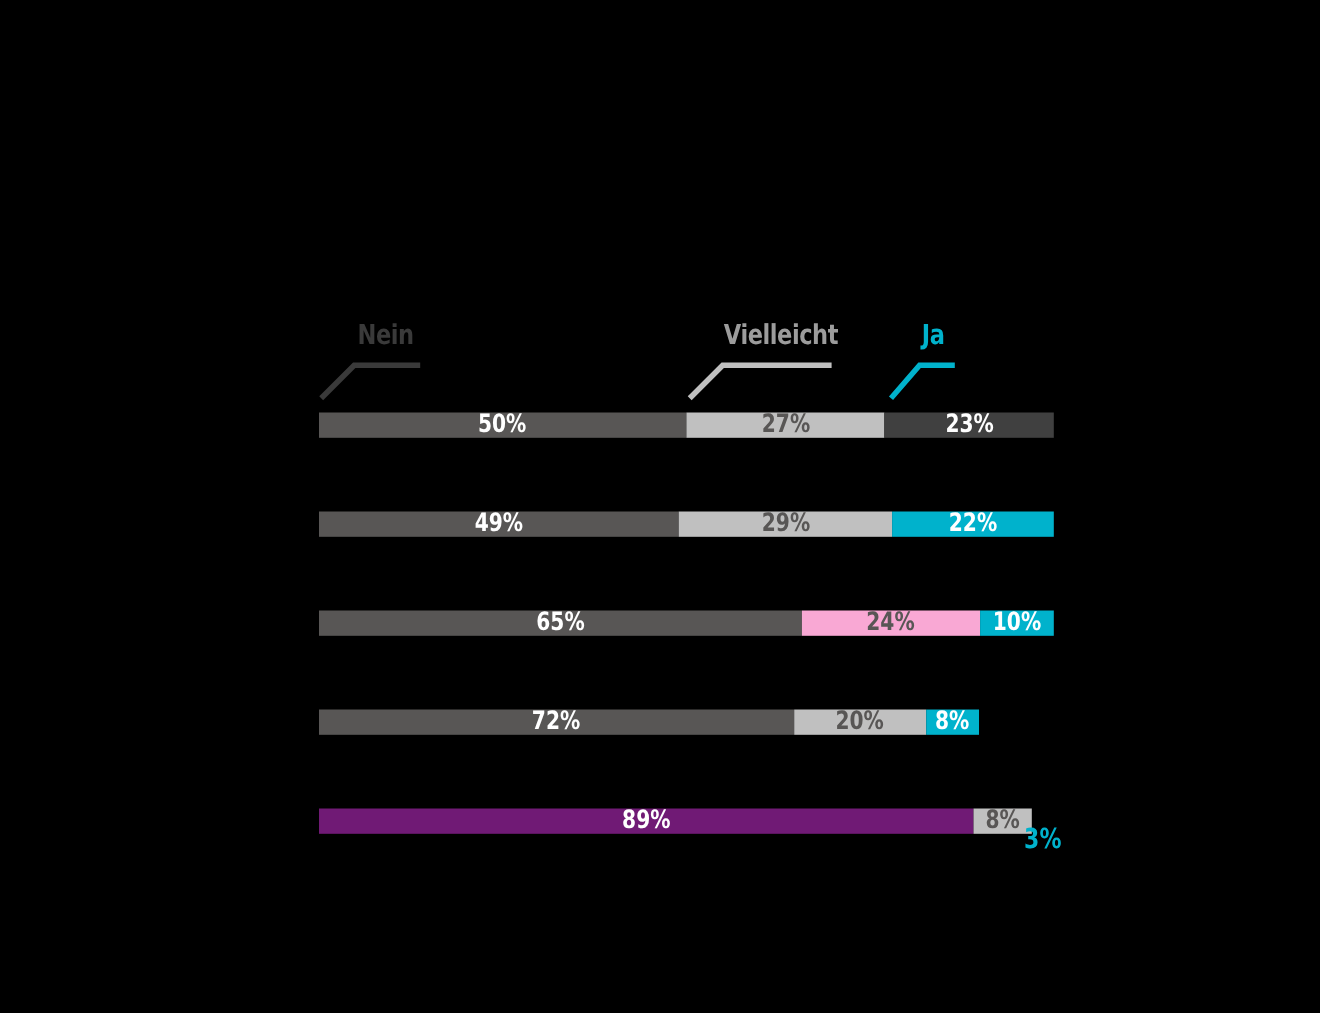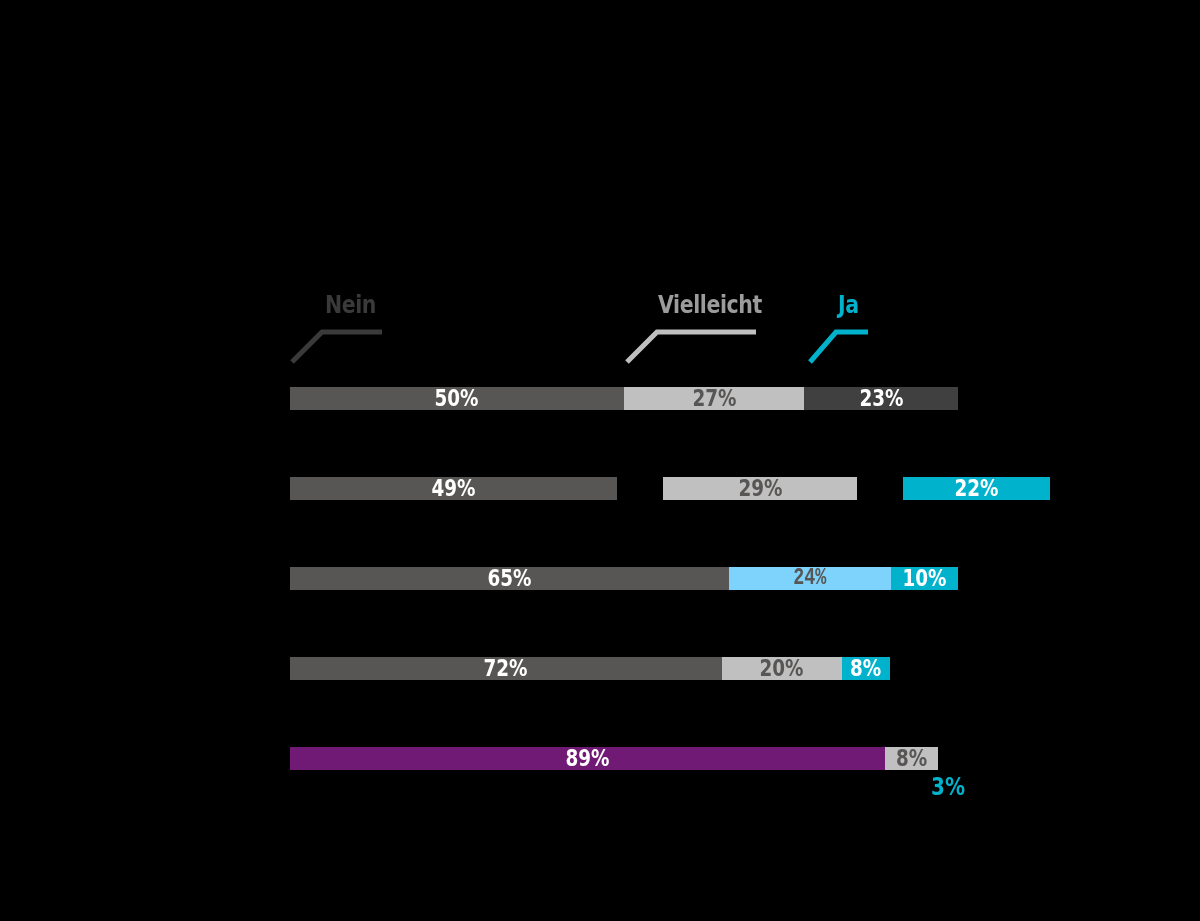--- a/index.html
+++ b/index.html
@@ -59,21 +59,21 @@
     position: absolute;
     left: 0;
     top: 0;
     width: 1200px;
     height: 921px;
   }
   .bar-row {
     position: absolute;
     display: flex;
     flex-direction: row;
-    align-items: flex-end;
+    align-items: center;
   }
   .seg {
     position: relative;
     display: flex;
     align-items: center;
     justify-content: center;
     overflow: visible;
   }
   .seg-label {
     font-weight: bold;
@@ -106,37 +106,37 @@
         <span class="seg-label" style="color: rgb(255, 255, 255);">50%</span>
       </div>
       <div class="seg" style="flex: 0 0 27%; background: rgb(192, 192, 192);">
         <span class="seg-label" style="color: rgb(88, 86, 85);">27%</span>
       </div>
       <div class="seg" style="flex: 0 0 23%; background: #404040;">
         <span class="seg-label" style="color: rgb(255, 255, 255);">23%</span>
       </div>
     </div>
 
-    <div class="bar-row" style="left:290px; top:452px; width:668px; height:48px;gap:46px;">
+    <div class="bar-row" style="left:290px; top:452px; width:668px; height:48px;">
       <div class="seg" style="flex: 0 0 49%; background: rgb(88, 86, 85);">
         <span class="seg-label" style="color: rgb(255, 255, 255);">49%</span>
       </div>
       <div class="seg" style="flex: 0 0 29%; background: rgb(192, 192, 192);">
         <span class="seg-label" style="color: rgb(88, 86, 85);">29%</span>
       </div>
       <div class="seg" style="flex: 0 0 22%; background: rgb(0, 178, 204);">
         <span class="seg-label" style="color: rgb(255, 255, 255);">22%</span>
       </div>
     </div>
 
     <div class="bar-row" style="left:290px; top:542px; width:668px; height:48px;">
       <div class="seg" style="flex: 0 0 65.6566%; background: rgb(88, 86, 85);">
         <span class="seg-label" style="color: rgb(255, 255, 255);">65%</span>
       </div>
-      <div class="seg" style="flex: 0 0 24.2424%; background: #7dd3fc; font-family: Liberation Mono, monospace;">
+      <div class="seg" style="flex: 0 0 24.2424%; background: #f9a8d4;">
         <span class="seg-label" style="color: rgb(88, 86, 85);">24%</span>
       </div>
       <div class="seg" style="flex: 0 0 10.101%; background: rgb(0, 178, 204);">
         <span class="seg-label" style="color: rgb(255, 255, 255);">10%</span>
       </div>
     </div>
 
     <div class="bar-row" style="left:290px; top:632px; width:600px; height:48px;">
       <div class="seg" style="flex: 0 0 72%; background: rgb(88, 86, 85);">
         <span class="seg-label" style="color: rgb(255, 255, 255);">72%</span>

